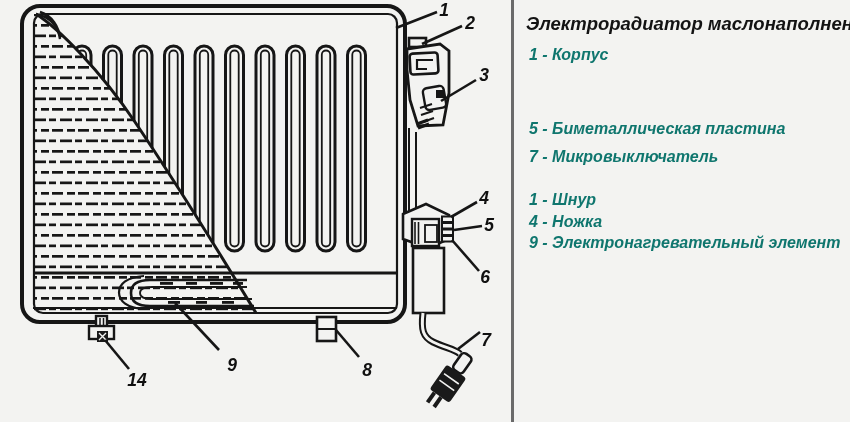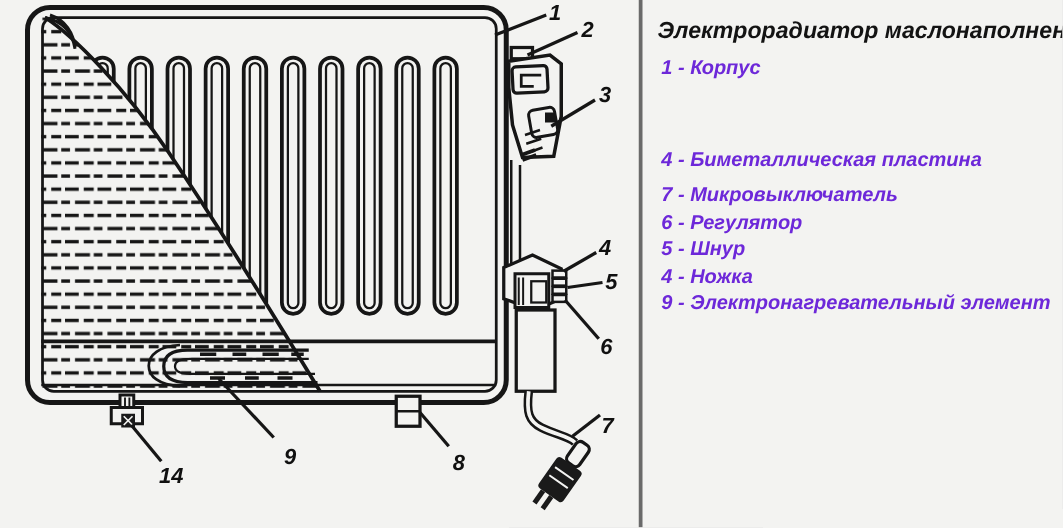--- a/index.html
+++ b/index.html
@@ -14,21 +14,21 @@
     font-weight:bold;font-style:italic;font-size:17.5px;color:#101010;
     white-space:nowrap;line-height:1;
   }
   .legend{position:absolute;left:0;top:0;width:850px;height:422px;pointer-events:none;}
   .legend-title{
     position:absolute;left:526px;top:13px;
     font-weight:bold;font-style:italic;font-size:18.5px;color:#131313;white-space:nowrap;
   }
   .legend-item{
     position:absolute;left:529px;
-    font-weight:bold;font-style:italic;font-size:16px;color:#6d28d9;white-space:nowrap;line-height:1.1;
+    font-weight:bold;font-style:italic;font-size:16px;color:#0f766e;white-space:nowrap;line-height:1.1;
   }
   .li-1{top:46px}.li-2{top:69px}.li-3{top:92px}.li-4{top:120px}.li-5{top:148px}
   .li-6{top:170px}.li-7{top:191px}.li-8{top:213px}.li-9{top:234px}.li-10{top:257px}
   .c1{left:444px;top:11px}.c2{left:470px;top:24px}.c3{left:484px;top:76px}
   .c4{left:484px;top:199px}.c5{left:489px;top:226px}.c6{left:485px;top:278px}
   .c7{left:486px;top:341px}.c8{left:367px;top:371px}.c9{left:232px;top:366px}
   .c10{left:137px;top:381px}
 </style>
 </head>
 <body>
@@ -177,21 +177,20 @@
   <span class="callout c7">7</span>
   <span class="callout c8">8</span>
   <span class="callout c9">9</span>
   <span class="callout c10">14</span>
 
   <div class="divider"></div>
 
   <div class="legend">
     <div class="legend-title">Электрорадиатор маслонаполненный</div>
     <div class="legend-item li-1">1 - Корпус</div>
-    <div class="legend-item li-4">4 - Биметаллическая пластина</div>
+    <div class="legend-item li-4">5 - Биметаллическая пластина</div>
     <div class="legend-item li-5">7 - Микровыключатель</div>
-    <div class="legend-item li-6">6 - Регулятор</div>
-    <div class="legend-item li-7">5 - Шнур</div>
+    <div class="legend-item li-7">1 - Шнур</div>
     <div class="legend-item li-8">4 - Ножка</div>
     <div class="legend-item li-9">9 - Электронагревательный элемент</div>
   </div>
 
 </div>
 
 </body></html>

